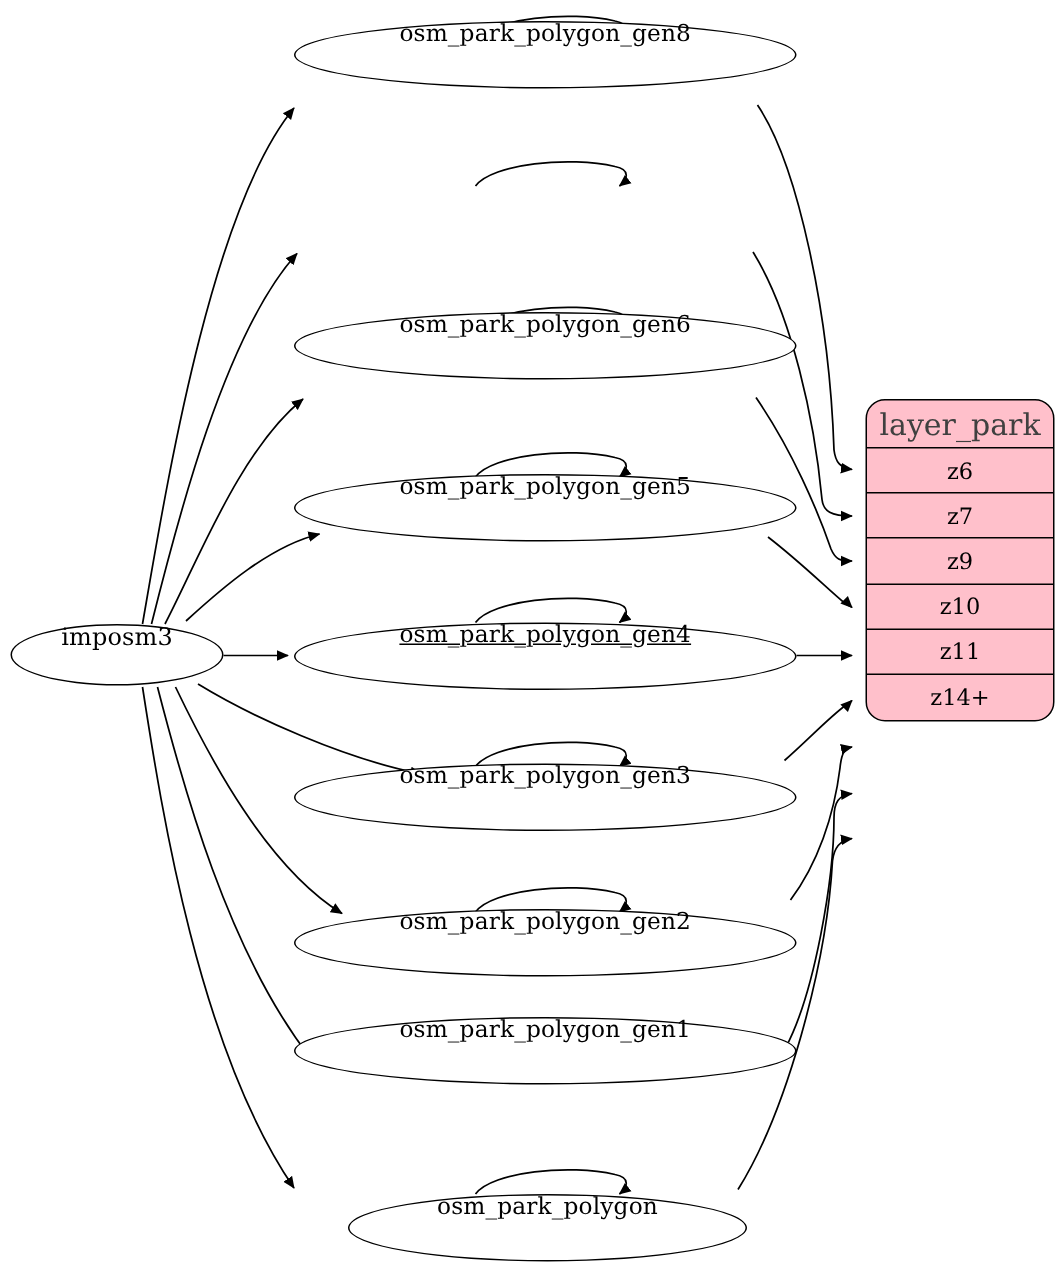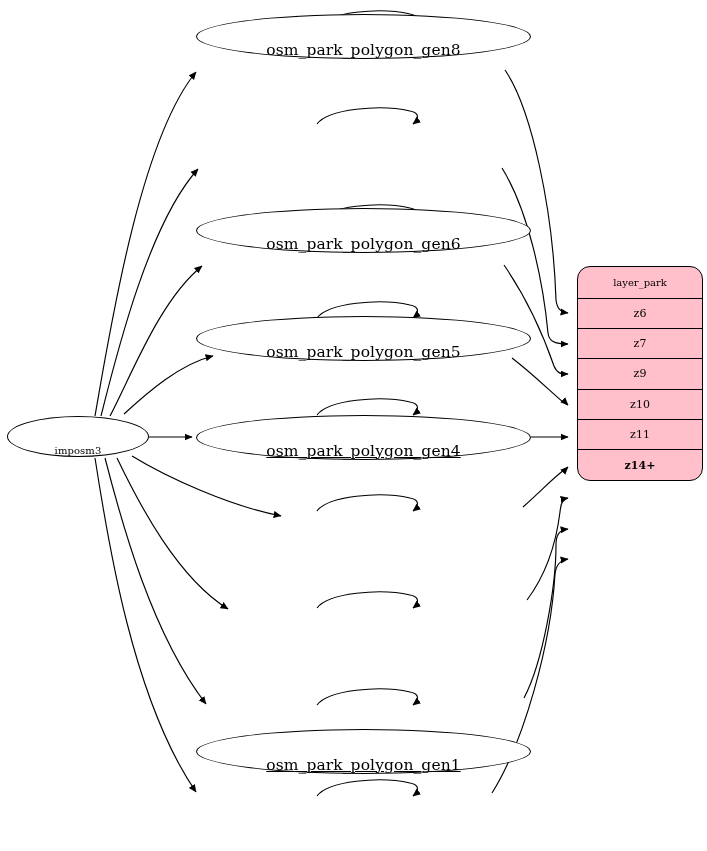--- a/index.html
+++ b/index.html
@@ -23,38 +23,38 @@
     height: 851px;
     pointer-events: none;
   }
   .node-ellipse {
     position: absolute;
     box-sizing: border-box;
     border: 1.1px solid #000000;
     border-radius: 50%;
     background: #ffffff;
     display: flex;
-    align-items: flex-end;
+    align-items: flex-start;
     justify-content: center;
     color: #000000;
     white-space: nowrap;
   }
   .node-ellipse .node-label {
     font-size: 15.5px;
     line-height: 1;
     letter-spacing: 0.1px;
   }
   #source-node {
     left: 7px;
     top: 416px;
     width: 142px;
     height: 41px;
   }
   #source-node .node-label {
-    font-size: 10px;
+    font-size: 16px;
   }
   .gen-node {
     left: 196px;
     width: 335px;
     height: 45px;
   }
   #node-base {
     left: 232px;
     top: 796px;
     width: 266px;
@@ -69,38 +69,37 @@
     border: 1.4px solid #000000;
     border-radius: 13px;
     background: #ffc0cb;
     overflow: hidden;
   }
   .table-header {
     height: 32px;
     display: flex;
     align-items: center;
     justify-content: center;
-    font-size: 10px;
-    color: #000000;
+    font-size: 20px;
+    color: #404040;
     border-bottom: 1.4px solid #000000;
     box-sizing: border-box;
   }
   .table-row {
     height: 30.2px;
     display: flex;
     align-items: center;
     justify-content: center;
-    font-size: 11px;
+    font-size: 15px;
     color: #000000;
     border-bottom: 1.4px solid #000000;
     box-sizing: border-box;
   }
   .table-row.last {
     border-bottom: none;
-    font-weight: bold;
   }
 </style>
 </head>
 <body>
 
 <div id="canvas">
 
   <svg id="edge-layer" viewBox="0 0 707 851" width="707" height="851">
     <defs>
       <marker id="arrow" viewBox="0 0 10 10" refX="9.2" refY="5" markerWidth="7" markerHeight="7" orient="auto-start-reverse">
@@ -154,22 +153,31 @@
   </div>
   <div class="node-ellipse gen-node" style="top:208px;">
     <span class="node-label">osm_park_polygon_gen6</span>
   </div>
   <div class="node-ellipse gen-node" style="top:316px;">
     <span class="node-label">osm_park_polygon_gen5</span>
   </div>
   <div class="node-ellipse gen-node" style="top:415px;text-decoration:underline;">
     <span class="node-label">osm_park_polygon_gen4</span>
   </div>
-  <div class="node-ellipse gen-node" style="top:729px;text-decoration:underline;">
+  <div class="node-ellipse gen-node" style="top:509px;">
+    <span class="node-label">osm_park_polygon_gen3</span>
+  </div>
+  <div class="node-ellipse gen-node" style="top:606px;">
+    <span class="node-label">osm_park_polygon_gen2</span>
+  </div>
+  <div class="node-ellipse gen-node" style="top:678px;">
     <span class="node-label">osm_park_polygon_gen1</span>
+  </div>
+  <div class="node-ellipse" id="node-base">
+    <span class="node-label">osm_park_polygon</span>
   </div>
 
   <div id="layer-table">
     <div class="table-header">layer_park</div>
     <div class="table-row">z6</div>
     <div class="table-row">z7</div>
     <div class="table-row">z9</div>
     <div class="table-row">z10</div>
     <div class="table-row">z11</div>
     <div class="table-row last">z14+</div>

